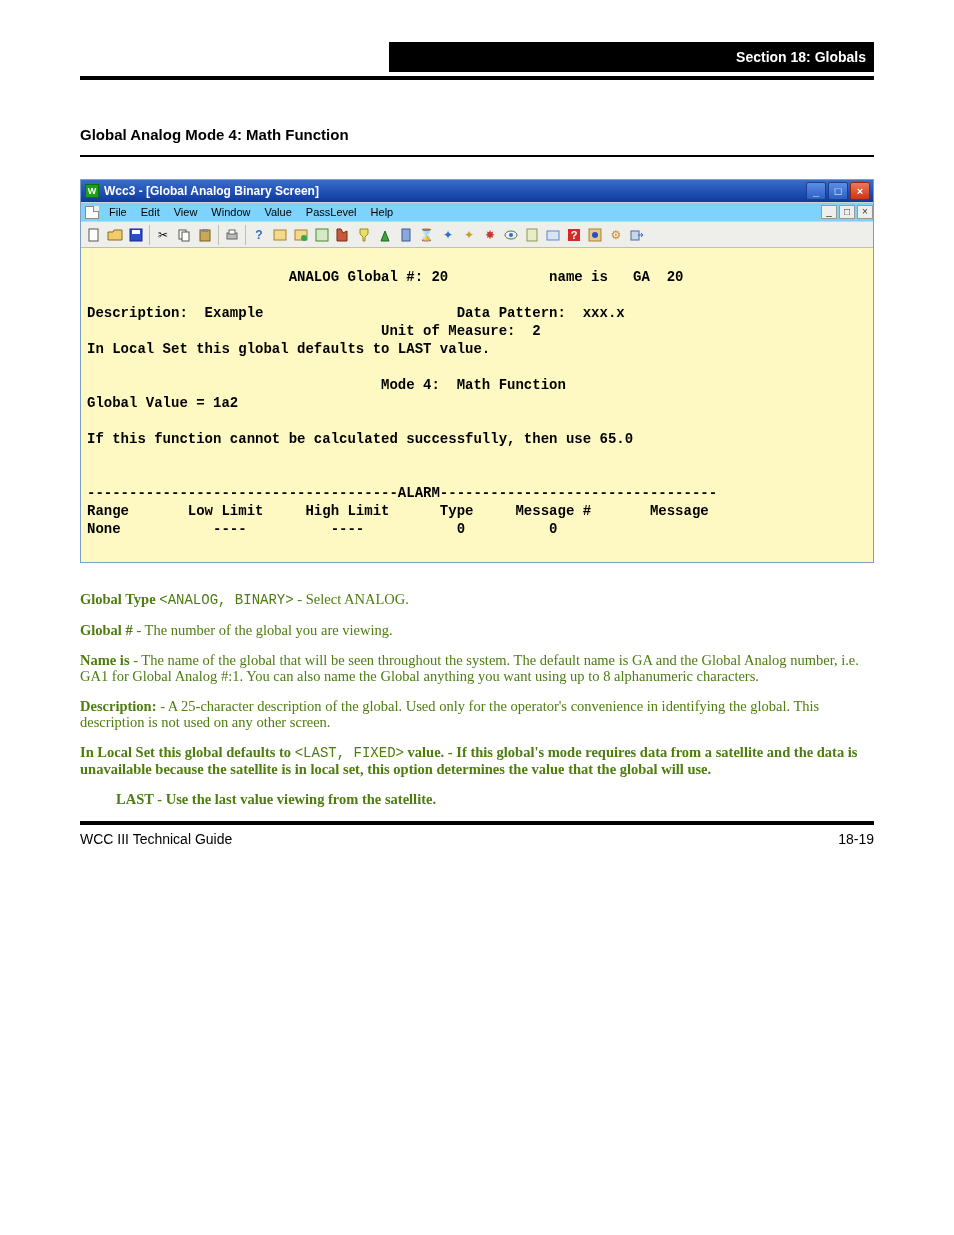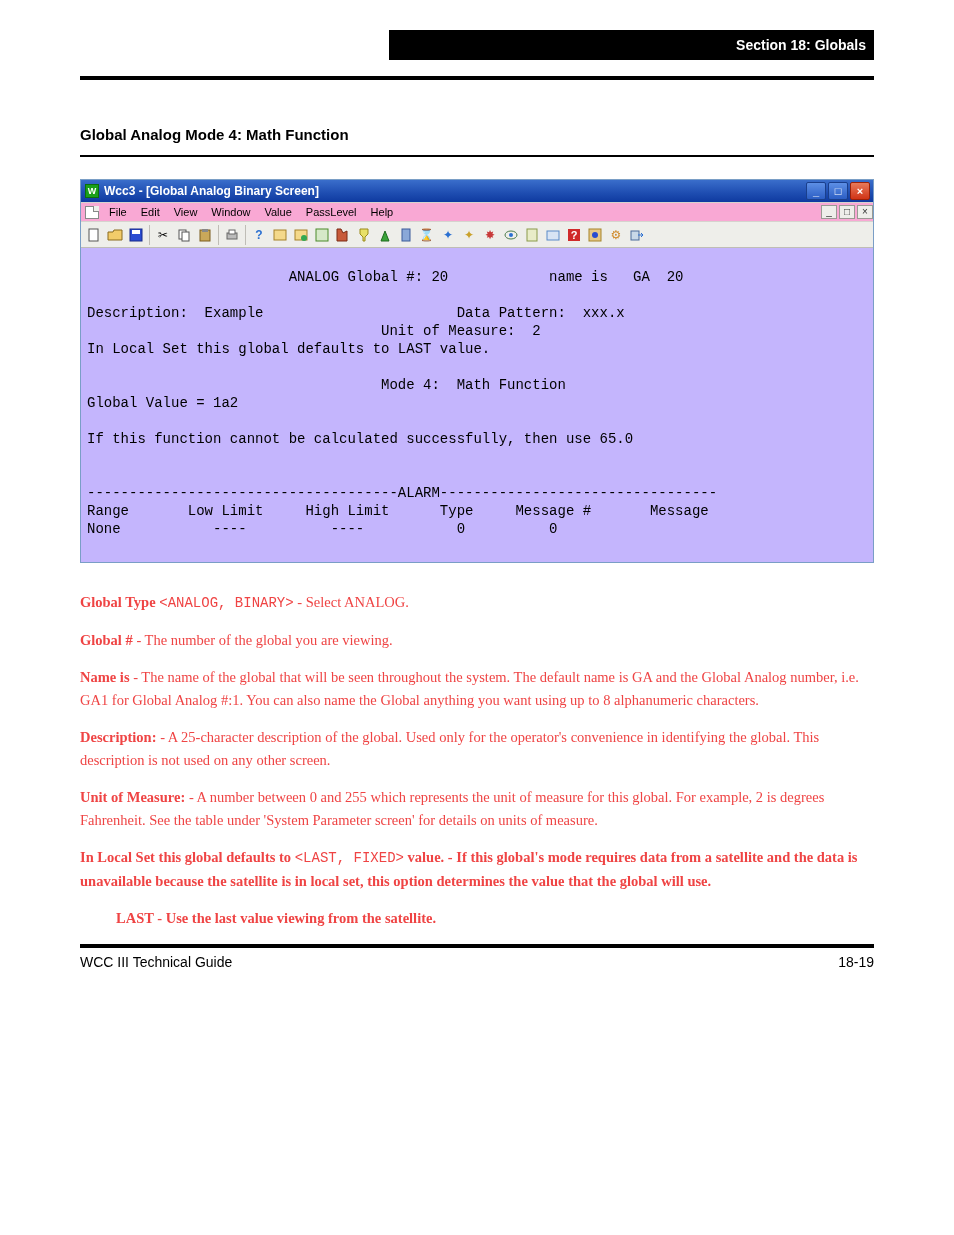--- a/index.html
+++ b/index.html
@@ -16,21 +16,21 @@
     position: relative;
   }
   .top-band {
     position: relative;
     height: 44px;
     margin-bottom: 2px;
   }
   .top-band .black-block {
     position: absolute;
     right: 0;
-    top: 0;
+    top: 12px;
     width: 485px;
     height: 30px;
     background: #000;
     color: #fff;
     font-size: 14px;
     font-weight: bold;
     padding: 7px 8px 0 8px;
     text-align: right;
   }
   .rule-thick { border-top: 4px solid #000; margin: 0 0 46px 0; }
@@ -62,21 +62,21 @@
   .tbtn {
     width: 20px; height: 18px;
     background: linear-gradient(#5d8fe5,#2c5ec4);
     border: 1px solid #1a3f8c; border-radius: 2px;
     margin-left: 2px; color:#fff; font-size:11px; font-weight:bold;
     text-align:center; line-height:16px;
   }
   .tbtn.close { background: linear-gradient(#e97a5a,#d03416); border-color:#9c2108; }
   .menubar {
     height: 20px;
-    background: #f9a8d4;
+    background: #7dd3fc;
     display: flex;
     align-items: center;
     font-size: 11px;
     color: #000;
     padding-left: 4px;
     border-top: 1px solid #d6d3ce;
     border-bottom: 1px solid #d6d3ce;
   }
   .menubar .mi {
     padding: 2px 7px; cursor: default;
@@ -113,28 +113,29 @@
     background: #bfbdb6;
     margin: 0 2px;
   }
   .mono-area {
     font-family: "Courier New", Courier, monospace;
     font-size: 14px;
     line-height: 18px;
     white-space: pre;
     padding: 20px 6px 24px 6px;
     color: #000;
-    background: #c4b5fd;
+    background: #fef9c3;
+    font-weight: bold;
   }
   
   .body-text {
     font-family: "Times New Roman", Times, serif;
     font-size: 14.5px;
-    line-height: 23px;
-    color: #ef4444;
+    line-height: 16px;
+    color: #4d7c0f;
   }
   .body-text p {
     margin: 0 0 14px 0;
   }
   .mono-inline {
     font-family: "Courier New", Courier, monospace;
     font-size: 14px;
   }
   .bold { font-weight: bold; }
   .footer-rule { border-top: 4px solid #000; margin-top: 14px; margin-bottom: 6px; }
@@ -337,23 +338,20 @@
     </p>
 
     <p>
       <span class="bold">Name is </span><span>- The name of the global that will be seen throughout the system. The default name is GA and the Global Analog number, i.e. GA1 for Global Analog #:1. You can also name the Global anything you want using up to 8 alphanumeric characters.</span>
     </p>
 
     <p>
       <span class="bold">Description: </span><span>- A 25-character description of the global. Used only for the operator's convenience in identifying the global. This description is not used on any other screen.</span>
     </p>
 
-    <p>
-      <span class="bold">Unit of Measure: </span><span>- A number between 0 and 255 which represents the unit of measure for this global. For example, 2 is degrees Fahrenheit. See the table under 'System Parameter screen' for details on units of measure.</span>
-    </p>
 
     <p>
       <span class="bold">In Local Set this global defaults to </span><span class="mono-inline">&lt;LAST, FIXED&gt;</span><span class="bold"> value. - If this global's mode requires data from a satellite and the data is unavailable because the satellite is in local set, this option determines the value that the global will use.</span>
     </p>
 
     <p style="padding-left:36px;">
       <span class="bold">LAST - Use the last value viewing from the satellite.</span>
     </p>
 
   </div>

